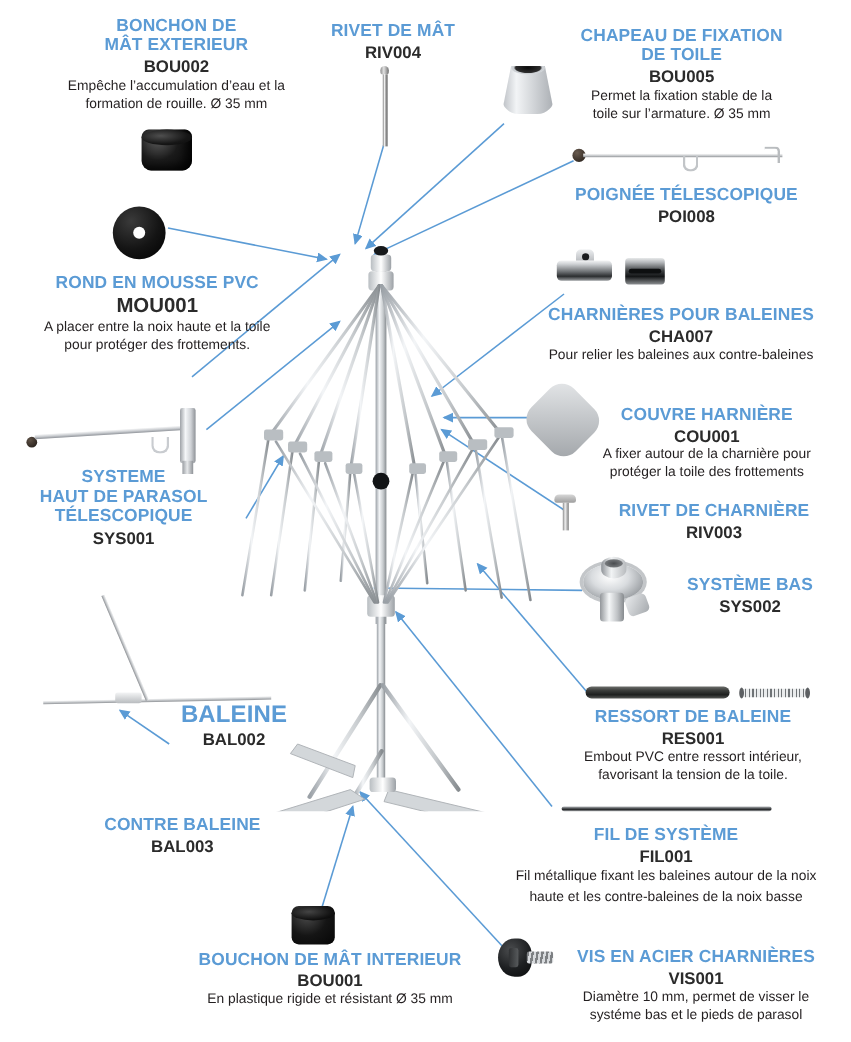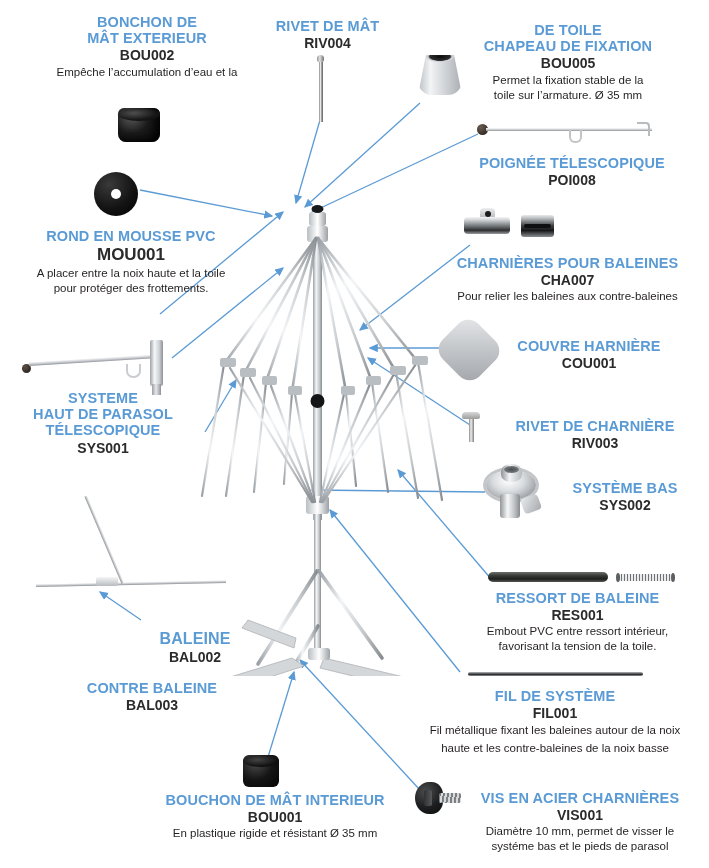--- a/index.html
+++ b/index.html
@@ -375,20 +375,21 @@
     <div class="cap-outer"></div>
   </div>
   <div class="callout" style="left:12px;top:14px;width:270px;">
     <div class="c-title" style="font-size:14.5px;">
       <div>BONCHON DE</div>
       <div>MÂT EXTERIEUR</div>
     </div>
     <div class="c-ref" style="font-size:14px;">BOU002</div>
     <div class="c-desc" style="font-size:11.5px;">
       <div>Empêche l’accumulation d’eau et la</div>
+      <div>formation de rouille. Ø 35 mm</div>
     </div>
   </div>
 
   <div class="part" style="left:317px;top:55px;">
     <div class="rivet-long">
       <div class="head"></div>
         <div class="shaft"></div>
     </div>
   </div>
   <div class="callout" style="left:255px;top:18px;width:145px;">
@@ -396,22 +397,22 @@
       <div>RIVET DE MÂT</div>
     </div>
     <div class="c-ref" style="font-size:14px;">RIV004</div>
   </div>
 
   <div class="part" style="left:418px;top:55px;">
     <div class="chapeau"></div>
   </div>
   <div class="callout" style="left:443px;top:22px;width:250px;">
     <div class="c-title" style="font-size:14.5px;">
+      <div>CHAPEAU DE FIXATION</div>
       <div>DE TOILE</div>
-      <div>CHAPEAU DE FIXATION</div>
     </div>
     <div class="c-ref" style="font-size:14px;">BOU005</div>
     <div class="c-desc" style="font-size:11.5px;">
       <div>Permet la fixation stable de la</div>
       <div>toile sur l’armature. Ø 35 mm</div>
     </div>
   </div>
 
   <div class="part" style="left:477px;top:120px;">
     <div class="handle-rod">
@@ -484,20 +485,24 @@
   </div>
 
   <div class="part" style="left:443px;top:325px;">
     <div class="couvre"></div>
   </div>
   <div class="callout" style="left:470px;top:338px;width:238px;">
     <div class="c-title" style="font-size:14.5px;">
       <div>COUVRE HARNIÈRE</div>
     </div>
     <div class="c-ref" style="font-size:14px;">COU001</div>
+    <div class="c-desc" style="font-size:11.5px;">
+      <div>A fixer autour de la charnière pour</div>
+      <div>protéger la toile des frottements</div>
+    </div>
   </div>
 
   <div class="part" style="left:462px;top:412px;">
     <div class="rivet-short">
       <div class="head"></div>
         <div class="shaft"></div>
     </div>
   </div>
   <div class="callout" style="left:485px;top:418px;width:220px;">
     <div class="c-title" style="font-size:14.5px;">
@@ -574,21 +579,21 @@
   </div>
 
   <div class="part" style="left:18px;top:572px;">
     <div class="baleine-part">
       <div class="rib"></div>
         <div class="joint"></div>
         <div class="counter"></div>
     </div>
   </div>
   <div class="callout" style="left:140px;top:585px;width:110px;">
-    <div class="c-title" style="font-size:16px;margin-top:45px;">
+    <div class="c-title" style="font-size:20px;">
       <div>BALEINE</div>
     </div>
     <div class="c-ref" style="font-size:14px;">BAL002</div>
   </div>
   <div class="callout" style="left:62px;top:680px;width:180px;">
     <div class="c-title" style="font-size:14.5px;">
       <div>CONTRE BALEINE</div>
     </div>
     <div class="c-ref" style="font-size:14px;">BAL003</div>
   </div>

